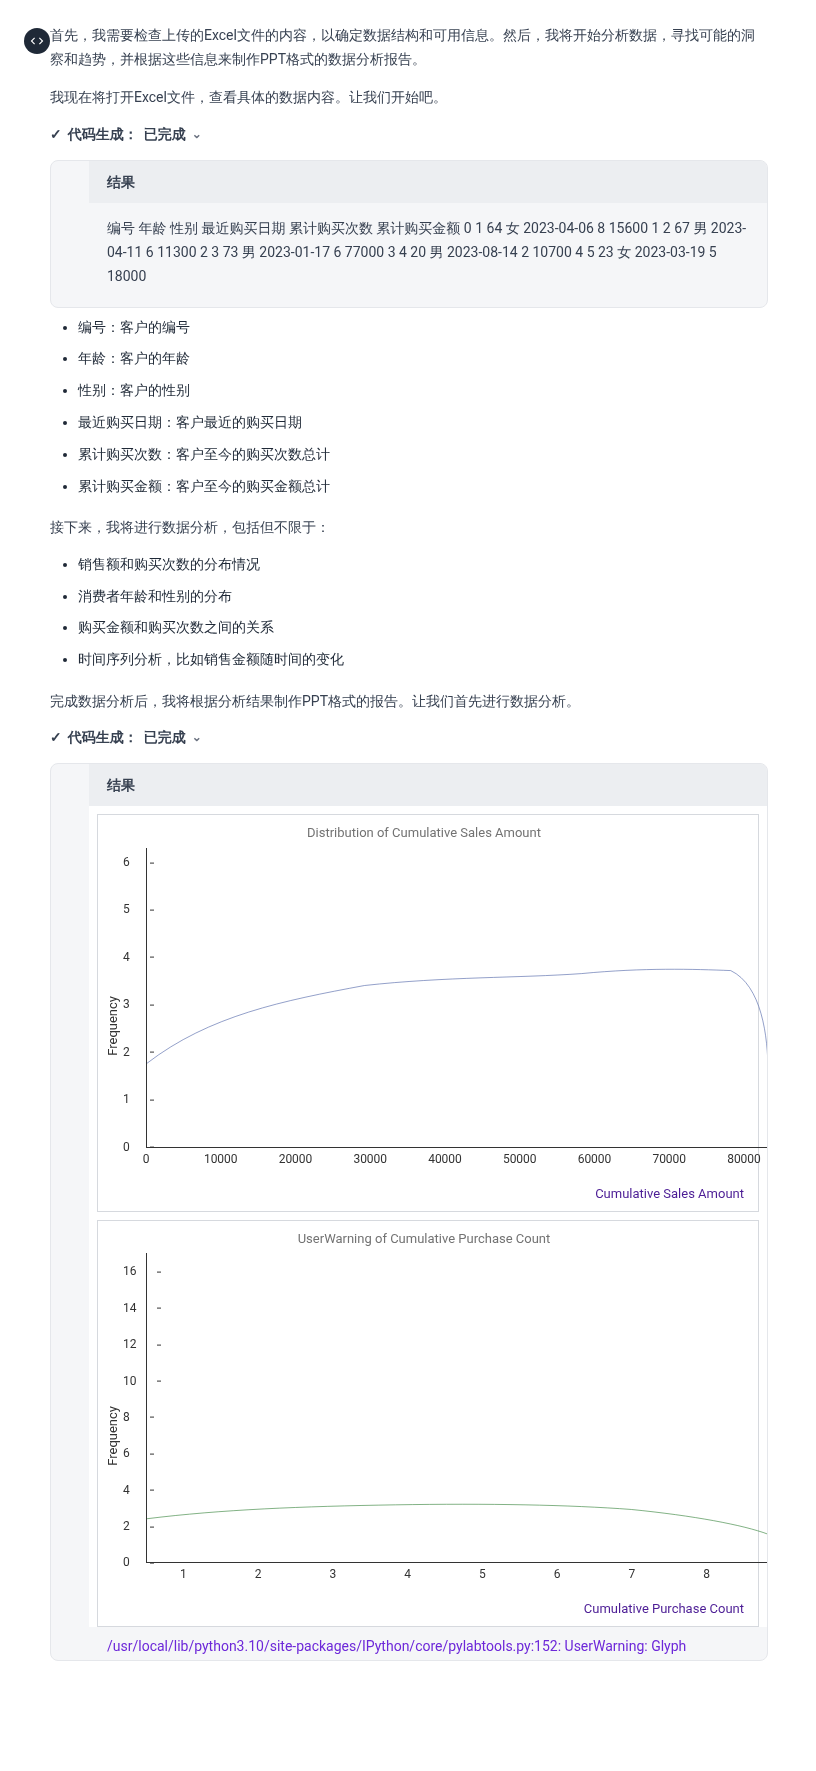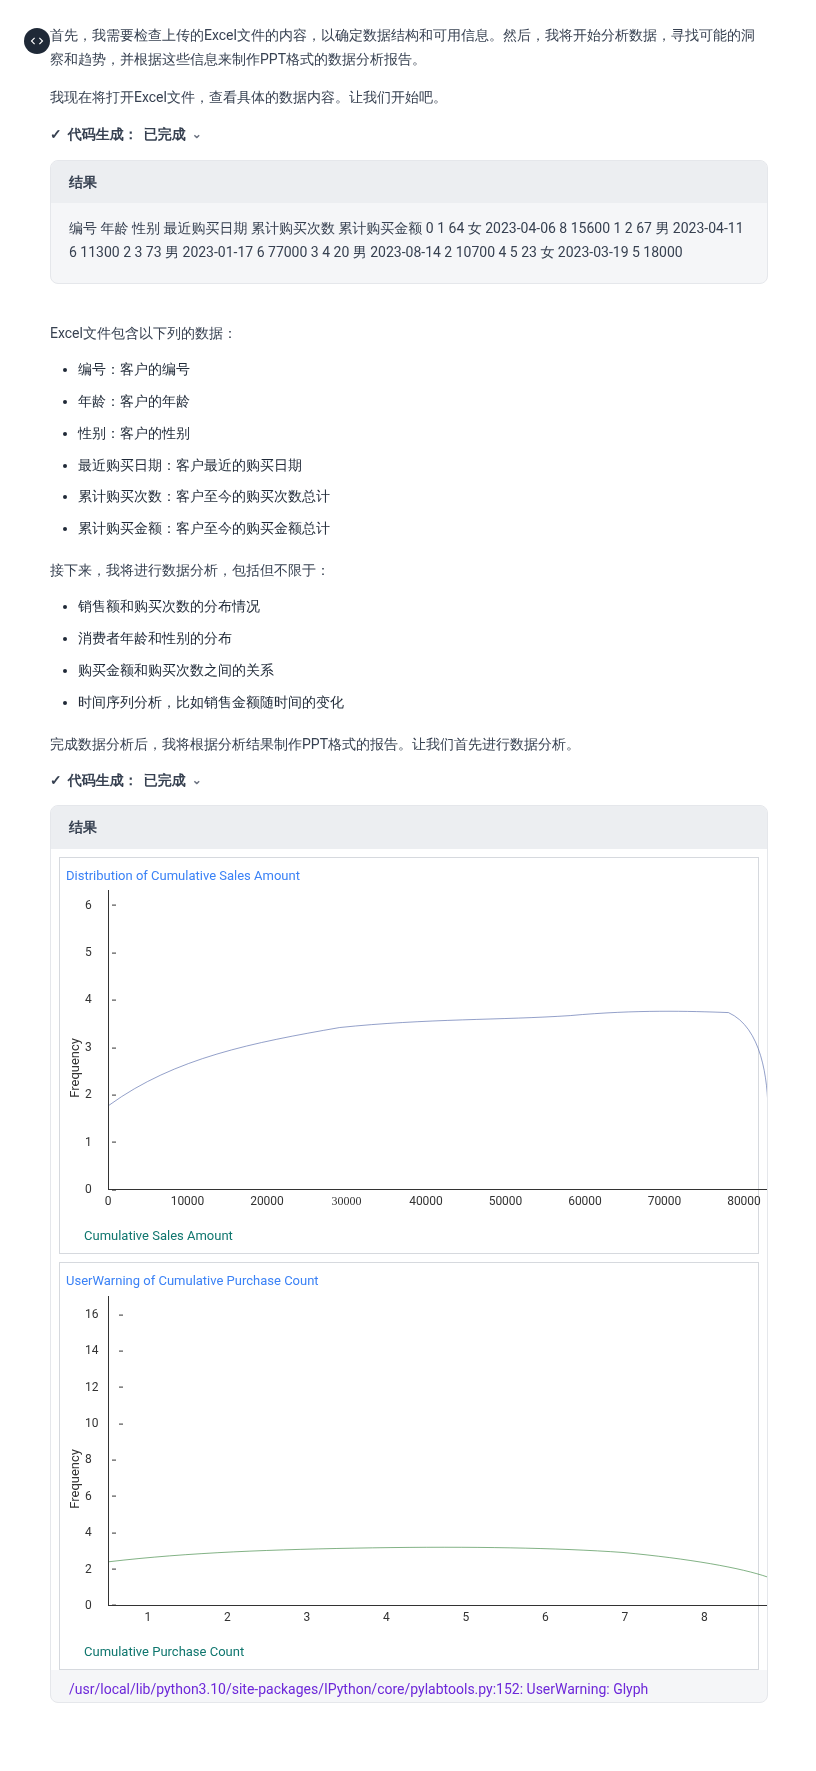--- a/index.html
+++ b/index.html
@@ -18,34 +18,34 @@
       display: flex; align-items: center; justify-content: center; margin-top: 4px;
     }
     .avatar svg { width: 14px; height: 14px; fill: #fff; }
     .content { flex: 1; min-width: 0; }
     .para { color: #374151; margin-bottom: 14px; line-height: 1.7; }
     .code-gen { display: flex; align-items: center; gap: 6px; margin-bottom: 14px; color: #374151; font-weight: 600; }
     .code-gen .check { color: #374151; }
     .chev { margin-left: 0; color: #6b7280; font-size: 12px; }
     .result-box {
       background: #f5f6f8; border: 1px solid #e5e7eb; border-radius: 8px;
-      margin-bottom: 38px; overflow: hidden;
+      margin-bottom: 8px; overflow: hidden; padding-left: 38px;
     }
     .result-header { background: #eceef1; padding: 10px 18px; font-weight: 600; color: #374151; font-size: 14px; }
     .result-body { padding: 14px 18px 18px 18px; color: #374151; line-height: 1.7; }
     .plain { margin-bottom: 14px; color: #374151; }
     ul.bullets { list-style: disc; padding-left: 28px; margin-bottom: 18px; }
     ul.bullets li { margin-bottom: 8px; line-height: 1.7; }
 
     .chart-wrap { background: #fff; padding: 8px 8px 0 8px; }
     .chart {
       background: #fff; border: 1px solid #d6d9de;
       padding: 6px 14px 6px 6px; margin-bottom: 8px; position: relative;
     }
-    .chart-title { text-align: left; font-size: 13px; color: #3b82f6; margin: 2px 0 4px 0; }
+    .chart-title { text-align: center; font-size: 13px; color: #737373; margin: 2px 0 4px 0; }
     .chart-stage { display: flex; }
     .ylabel {
       writing-mode: vertical-rl; transform: rotate(180deg);
       text-align: center; font-size: 13px; color: #333; padding: 0 2px; width: 18px;
       display: flex; align-items: center; justify-content: center;
     }
     .plot-wrap { flex: 1; }
     .plot-area {
       position: relative; height: 300px; width: 100%;
       border-left: 1px solid #333; border-bottom: 1px solid #333;
@@ -59,21 +59,21 @@
     }
     .bar .fill {
       position: absolute; bottom: 0; left: 8%; right: 8%;
       background: #8696cb;
     }
     .bar .fill.green { background: #61b765; }
     .ytick { position: absolute; left: -24px; font-size: 12px; color: #333; transform: translateY(50%); }
     .ytick .mk { position:absolute; right:-24px; top:50%; width:4px; height:1px; background:#333; }
     .xtick { position: absolute; bottom: -20px; font-size: 12px; color: #333; transform: translateX(-50%);}
     .xtick-container { position: relative; height: 34px; }
-    .xlabel { text-align: left; font-size: 13px; color: #0f766e; margin-top: 2px;}
+    .xlabel { text-align: right; font-size: 13px; color: #4c1d95; margin-top: 2px;}
     .kde-path { position: absolute; inset: 0; width: 100%; height: 100%; pointer-events: none; }
     .footer-warn { font-family: inherit; font-size: 14px; color: #6d28d9; padding: 0 0 2px 18px; }
   </style>
 </head>
 <body>
 
 <div class="container">
   <div class="avatar">
     <svg viewBox="0 0 24 24">
         <path d="M8.6 16.6 4 12l4.6-4.6L7.2 6 1.2 12l6 6 1.4-1.4zm6.8 0L20 12l-4.6-4.6L16.8 6l6 6-6 6-1.4-1.4z"></path>
@@ -88,21 +88,20 @@
       <span>代码生成：</span>
       <span>已完成</span>
       <span class="chev">⌄</span>
     </div>
 
     <div class="result-box">
       <div class="result-header">结果</div>
       <div class="result-body">编号 年龄 性别 最近购买日期 累计购买次数 累计购买金额 0 1 64 女 2023-04-06 8 15600 1 2 67 男 2023-04-11 6 11300 2 3 73 男 2023-01-17 6 77000 3 4 20 男 2023-08-14 2 10700 4 5 23 女 2023-03-19 5 18000</div>
     </div>
 
-    <p class="plain">Excel文件包含以下列的数据：</p>
     <ul class="bullets">
       <li>编号：客户的编号</li>
       <li>年龄：客户的年龄</li>
       <li>性别：客户的性别</li>
       <li>最近购买日期：客户最近的购买日期</li>
       <li>累计购买次数：客户至今的购买次数总计</li>
       <li>累计购买金额：客户至今的购买金额总计</li>
     </ul>
 
     <p class="plain">接下来，我将进行数据分析，包括但不限于：</p>
@@ -245,21 +244,21 @@
                   <div class="ytick" style="bottom: 79.3651%;">5<span class="mk"></span></div>
                   <div class="ytick" style="bottom: 95.2381%;">6<span class="mk"></span></div>
                   <svg class="kde-path" viewBox="0 0 100 100" preserveAspectRatio="none">
                     <path d="M 0 72  C 10 56, 22 51, 35 46  C 48 43, 60 43.5, 70 42  C 80 40, 88 40.5, 94 41  C 99 46, 100 63, 100 75" fill="none" stroke="#4a5fa5" stroke-width="0.6" vector-effect="non-scaling-stroke"></path>
                   </svg>
                 </div>
               <div class="xtick-container" id="xticks0" style="margin-left:24px;">
                   <div class="xtick" style="left: 0%; bottom: auto; top: 2px;">0</div>
                   <div class="xtick" style="left: 12.5%; bottom: auto; top: 2px;">10000</div>
                   <div class="xtick" style="left: 25%; bottom: auto; top: 2px;">20000</div>
-                  <div class="xtick" style="left: 37.5%; bottom: auto; top: 2px; font-family: Liberation Serif, serif;">30000</div>
+                  <div class="xtick" style="left: 37.5%; bottom: auto; top: 2px;">30000</div>
                   <div class="xtick" style="left: 50%; bottom: auto; top: 2px;">40000</div>
                   <div class="xtick" style="left: 62.5%; bottom: auto; top: 2px;">50000</div>
                   <div class="xtick" style="left: 75%; bottom: auto; top: 2px;">60000</div>
                   <div class="xtick" style="left: 87.5%; bottom: auto; top: 2px;">70000</div>
                   <div class="xtick" style="left: 100%; bottom: auto; top: 2px;">80000</div>
                 </div>
               <div class="xlabel">Cumulative Sales Amount</div>
             </div>
           </div>
         </div>

